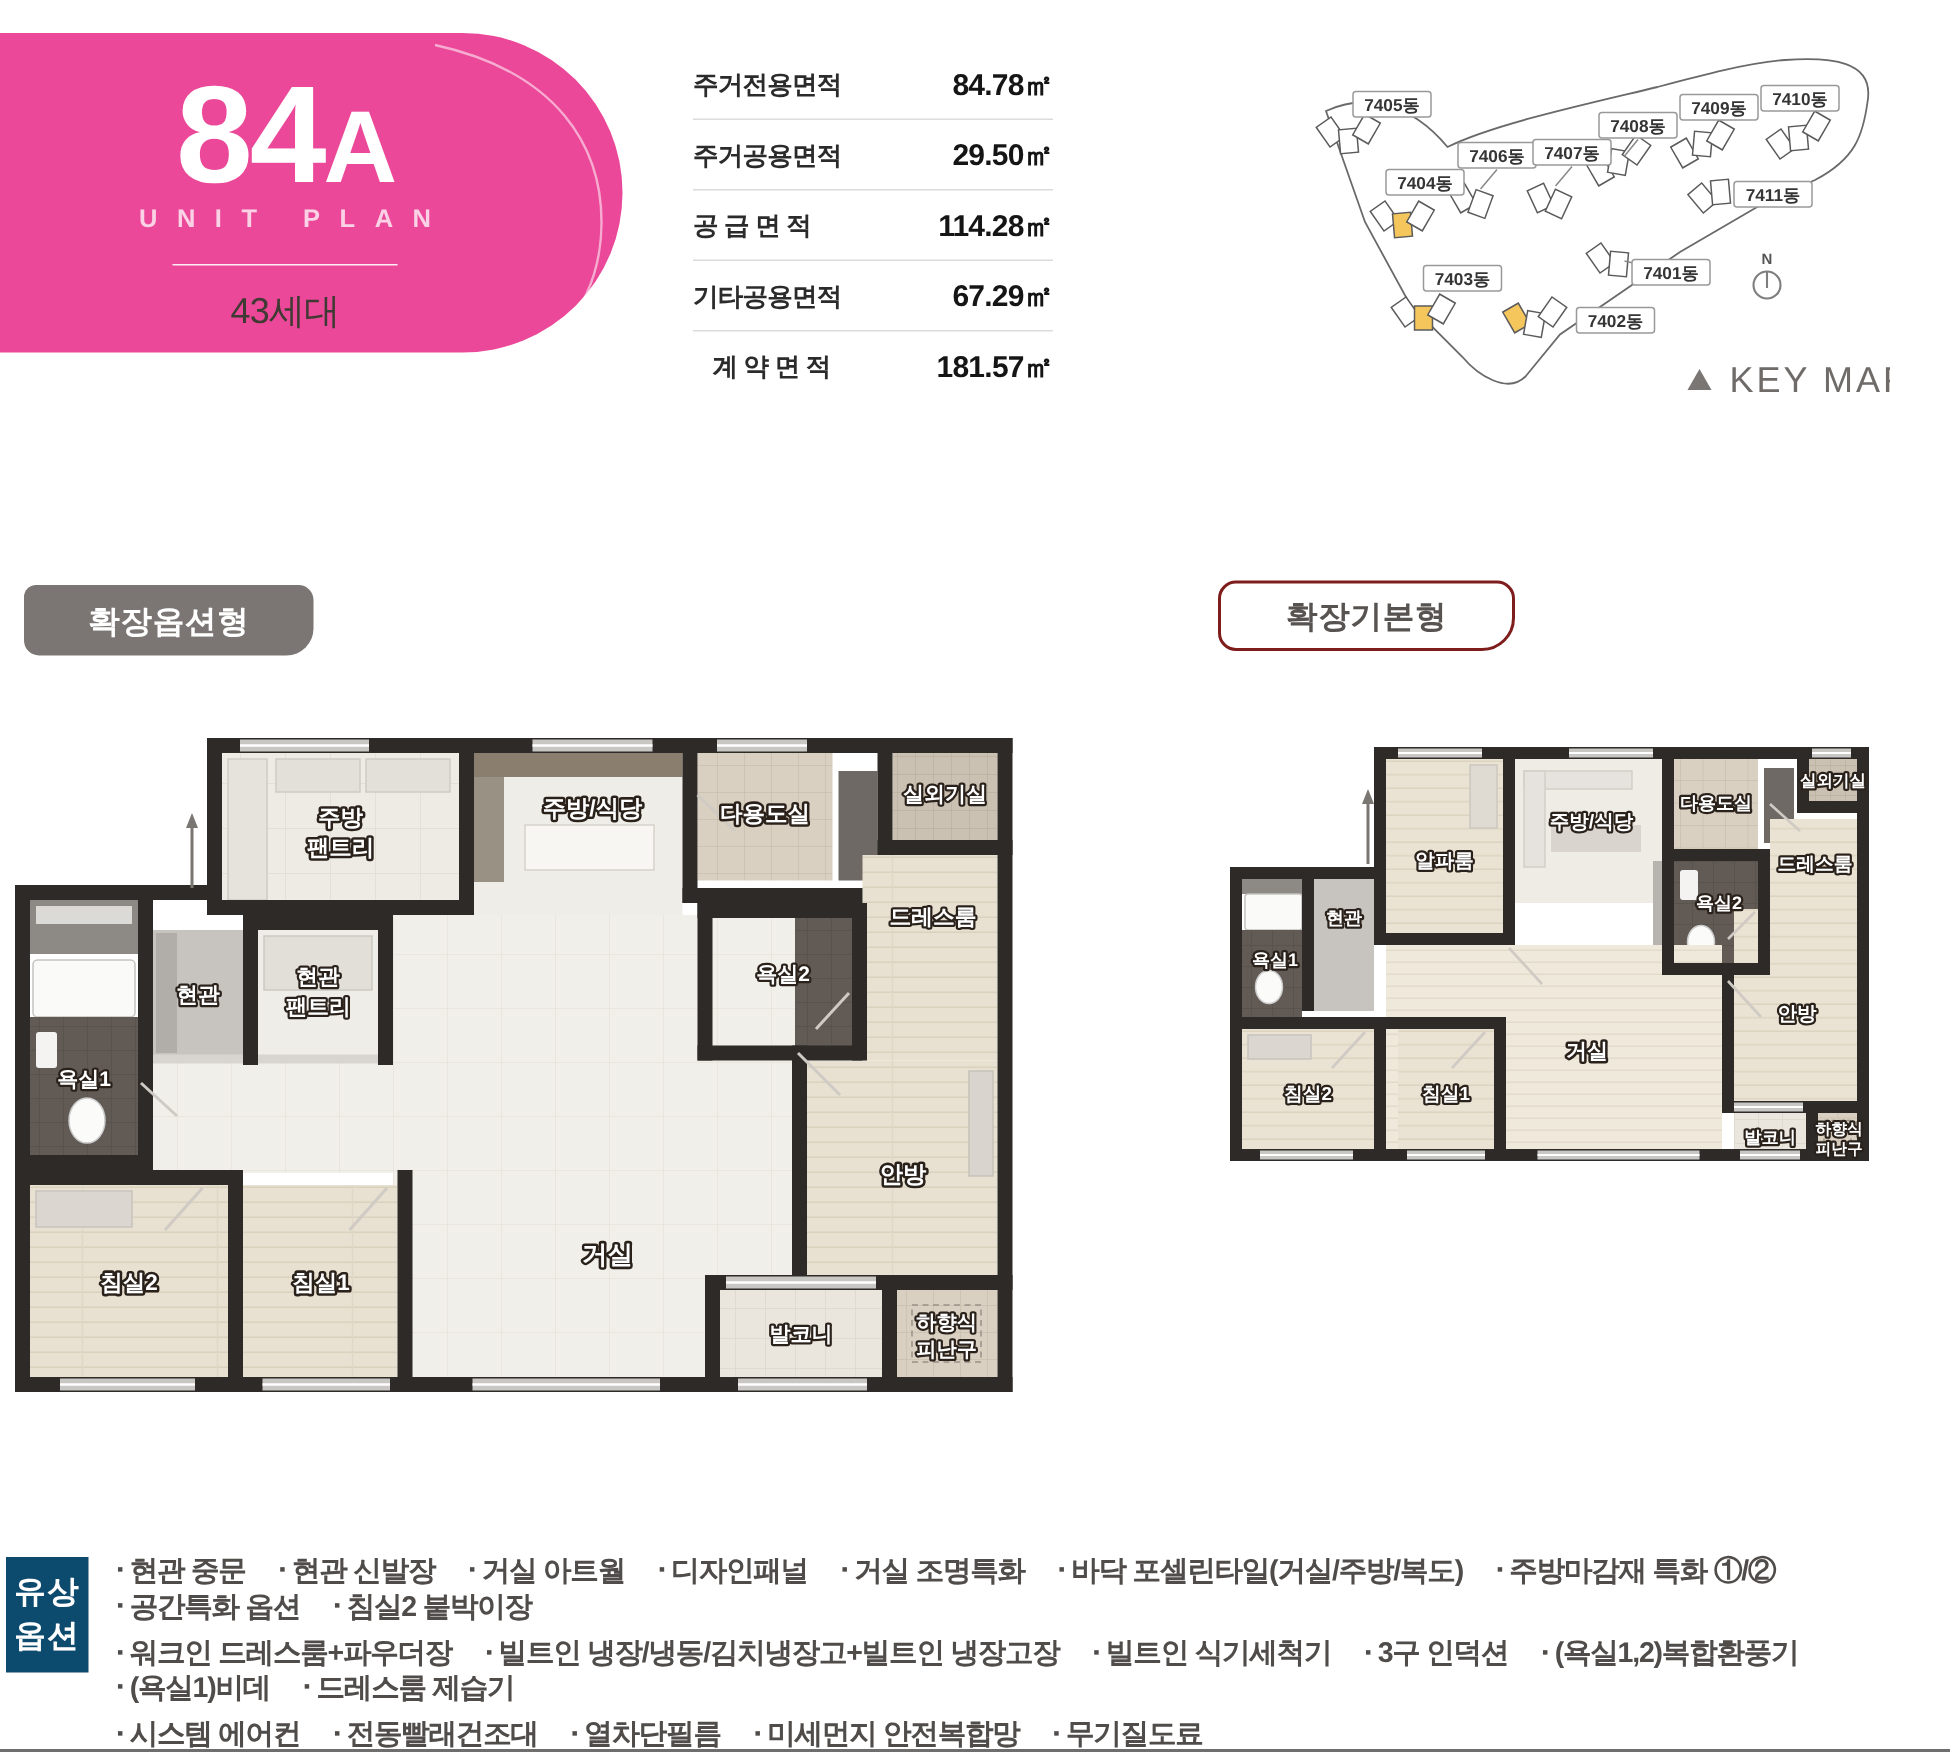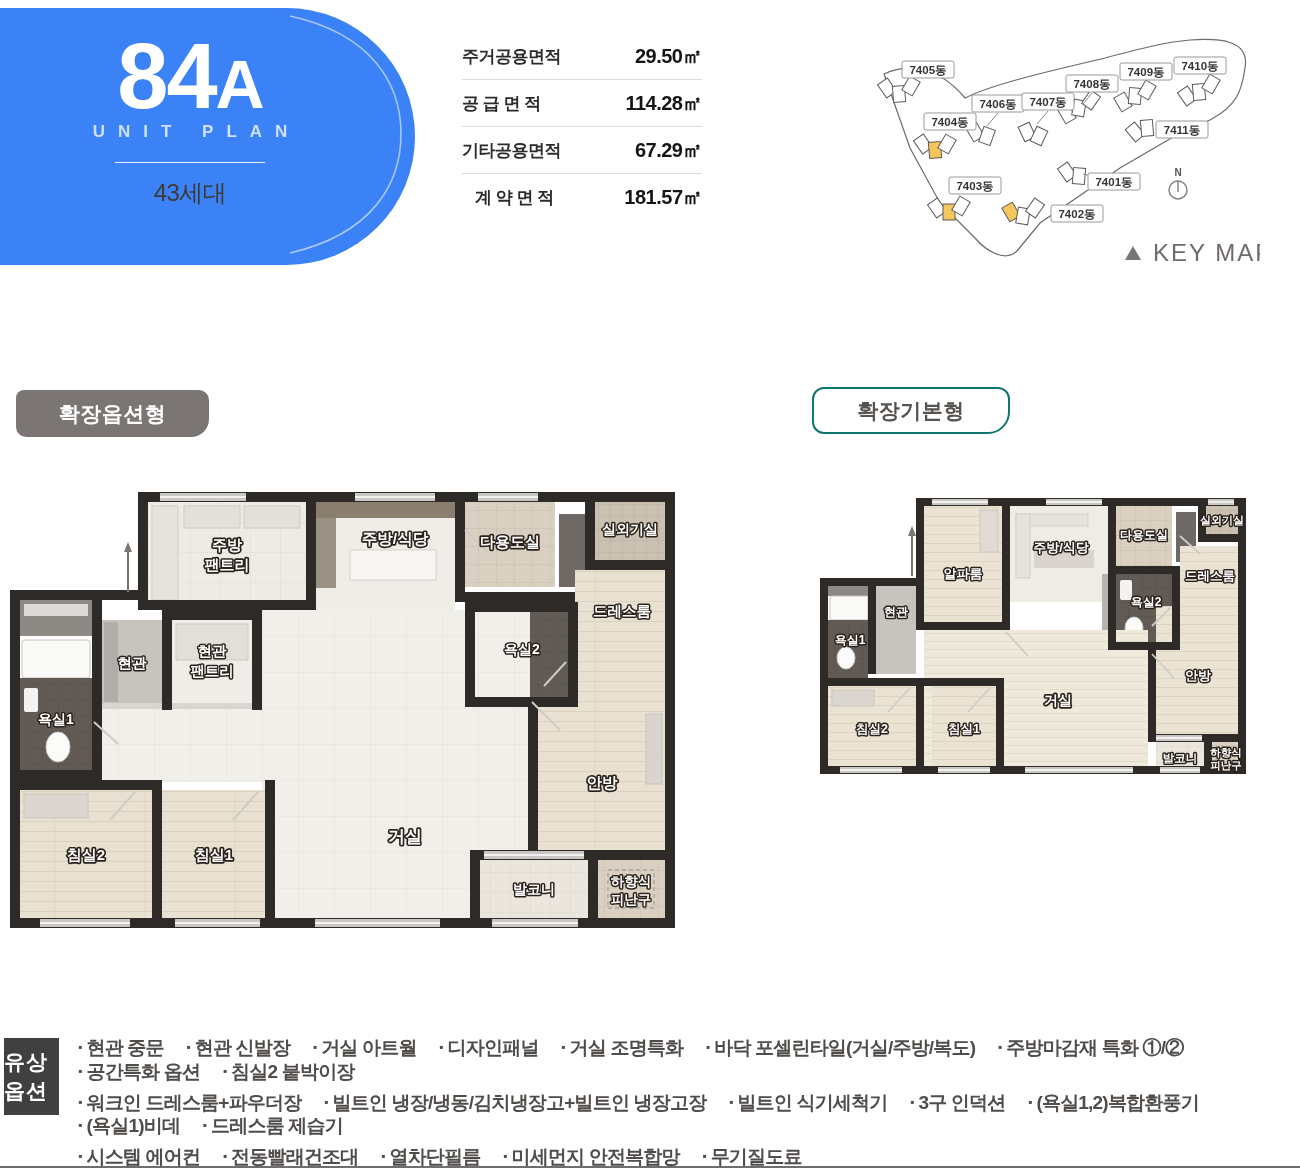--- a/index.html
+++ b/index.html
@@ -4,22 +4,22 @@
 <style>
   * { box-sizing: border-box; }
   html,body { margin:0; padding:0; background:#ffffff; }
   .page {
     position:relative; width:1300px; height:1168px; background:#ffffff;
     font-family:"Liberation Sans", sans-serif; overflow:hidden;
   }
 
   
   .unit-badge {
-    position:absolute; left:0; top:8px; width:415px; height:257px;
-    background:#3b82f6; border-radius:0 130px 130px 0;
+    position:absolute; left:0; top:22px; width:415px; height:213px;
+    background:#ec4899; border-radius:0 130px 130px 0;
   }
   .unit-badge svg.arc { position:absolute; left:0; top:0; }
   .badge-inner { position:absolute; left:55px; top:22px; width:270px; text-align:center; }
   .badge-num { color:#fff; line-height:1; letter-spacing:-2px; }
   .badge-num .n84 { font-size:92px; font-weight:bold; }
   .badge-num .nA  { font-size:68px; font-weight:bold; }
   .badge-sub { font-size:17px; letter-spacing:13px; padding-left:13px;
                color:rgba(255,255,255,0.75); font-weight:bold; }
   .badge-line { width:150px; height:1px; background:rgba(255,255,255,0.9); margin:20px auto 14px auto; }
   .badge-hh { font-size:24px; font-weight:normal; color:#3F3A33; letter-spacing:-0.5px; }
@@ -40,42 +40,42 @@
 
   
   .tab-dark {
     position:absolute; left:0; top:390px; width:193px; height:47px;
     background:#7B7674; color:#fff; border-radius:8px 10px 18px 10px;
     display:flex; align-items:center; justify-content:center;
     font-size:21px; font-weight:bold; letter-spacing:0.5px;margin-left:16px;
   }
   .tab-light {
     position:absolute; left:812px; top:387px; width:198px; height:47px;
-    background:#fff; border:2px solid #0f766e; color:#575350;
+    background:#fff; border:2px solid #7f1d1d; color:#575350;
     border-radius:12px 12px 22px 12px;
     display:flex; align-items:center; justify-content:center;
     font-size:21px; font-weight:bold; letter-spacing:0.5px;
   }
 
   
   .plan-left  { position:absolute; left:10px;  top:492px; }
   .plan-right { position:absolute; left:820px; top:490px; }
   svg text.rl {
     font-family:"Liberation Sans", sans-serif; font-weight:bold;
     fill:#FFFFFF; stroke:#2A211B; stroke-width:3.4px;
     paint-order:stroke; stroke-linejoin:round; text-anchor:middle;
   }
   svg text.rs { stroke-width:3px; }
 
   
   .options { position:absolute; left:0; top:1036px; width:1300px; }
   .opt-head {
     position:absolute; left:4px; top:2px; width:55px; height:77px;
-    background:#404040; color:#fff; font-size:21px; font-weight:bold;
-    display:flex; flex-direction:column; justify-content:center;
+    background:#0c4a6e; color:#fff; font-size:21px; font-weight:bold;
+    display:flex; flex-direction:column; align-items:center; justify-content:center;
     line-height:1.35; letter-spacing:1px;
   }
   .opt-lines { margin-left:78px; }
   .opt-line { margin-bottom:7px; font-size:19px; font-weight:bold; color:#4F4C4A;
               letter-spacing:-0.8px; line-height:1.25; }
   .opt { margin-right:18px; white-space:nowrap; display:inline-block; }
   .opt .b { font-size:12px; display:inline-block; transform:translateY(-3px); margin-right:5px; color:#4F4C4A; }
 
   .bottom-rule { position:absolute; left:0; bottom:0; width:1300px; height:2px; background:#6E6E6E; }
 </style>
@@ -90,20 +90,24 @@
     </svg>
     <div class="badge-inner">
       <div class="badge-num"><span class="n84">84</span><span class="nA">A</span></div>
       <div class="badge-sub">UNIT PLAN</div>
       <div class="badge-line"></div>
       <div class="badge-hh">43세대</div>
     </div>
   </div>
 
   <div class="area-table">
+    <div class="area-row">
+      <span class="area-label">주거전용면적</span>
+      <span class="area-value">84.78㎡</span>
+    </div>
     <div class="area-row">
       <span class="area-label">주거공용면적</span>
       <span class="area-value">29.50㎡</span>
     </div>
     <div class="area-row">
       <span class="area-label">공 급 면 적</span>
       <span class="area-value">114.28㎡</span>
     </div>
     <div class="area-row">
       <span class="area-label">기타공용면적</span>

